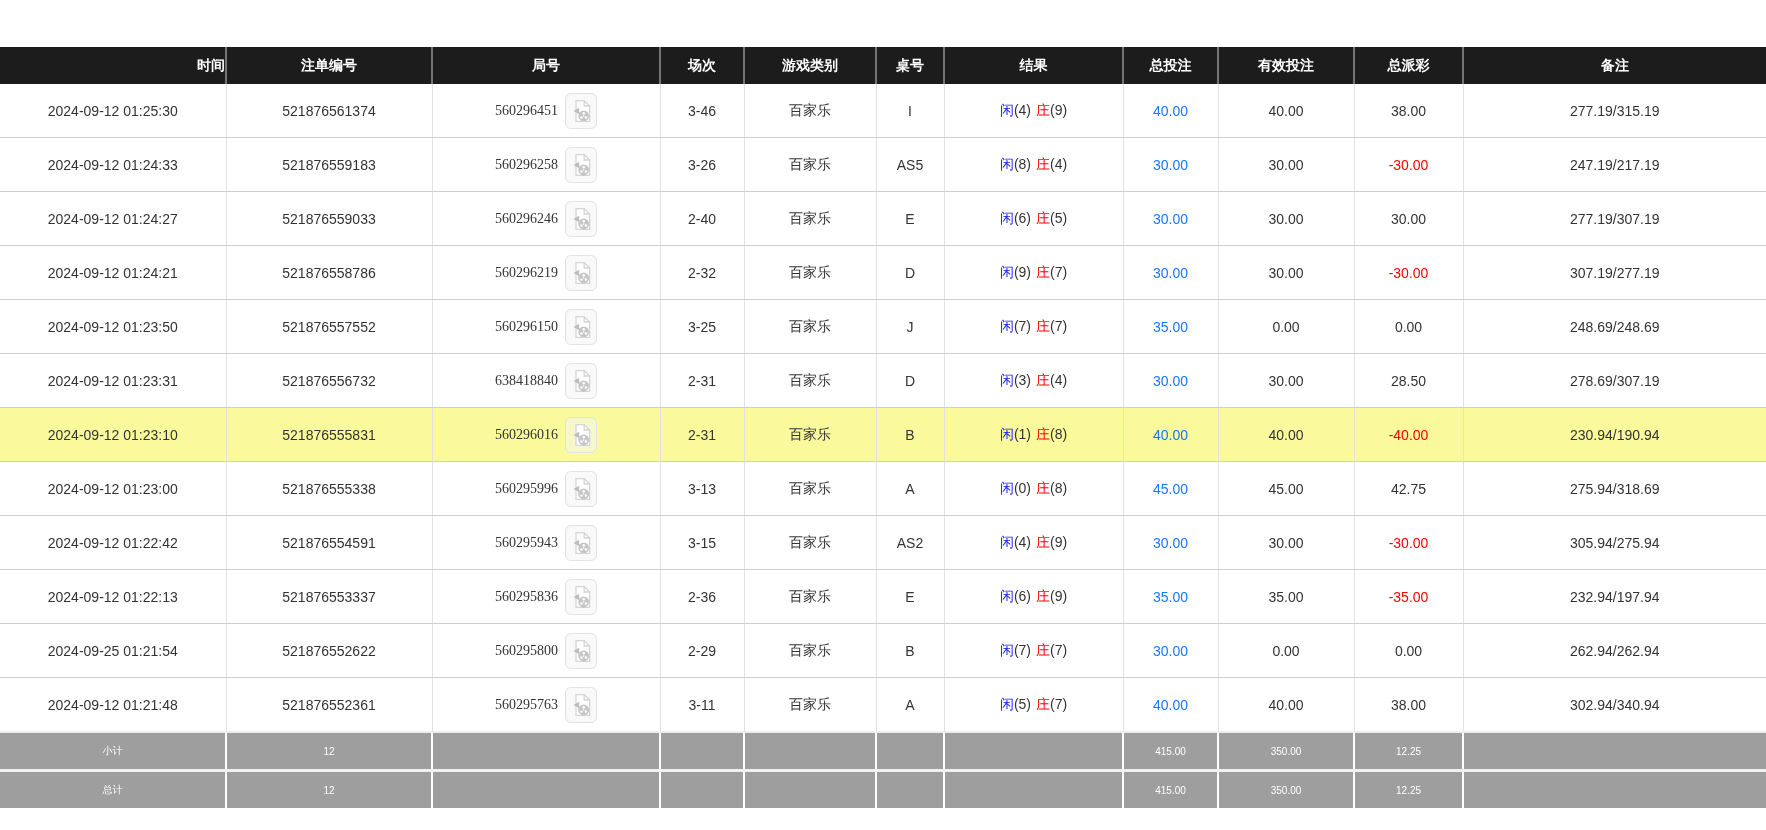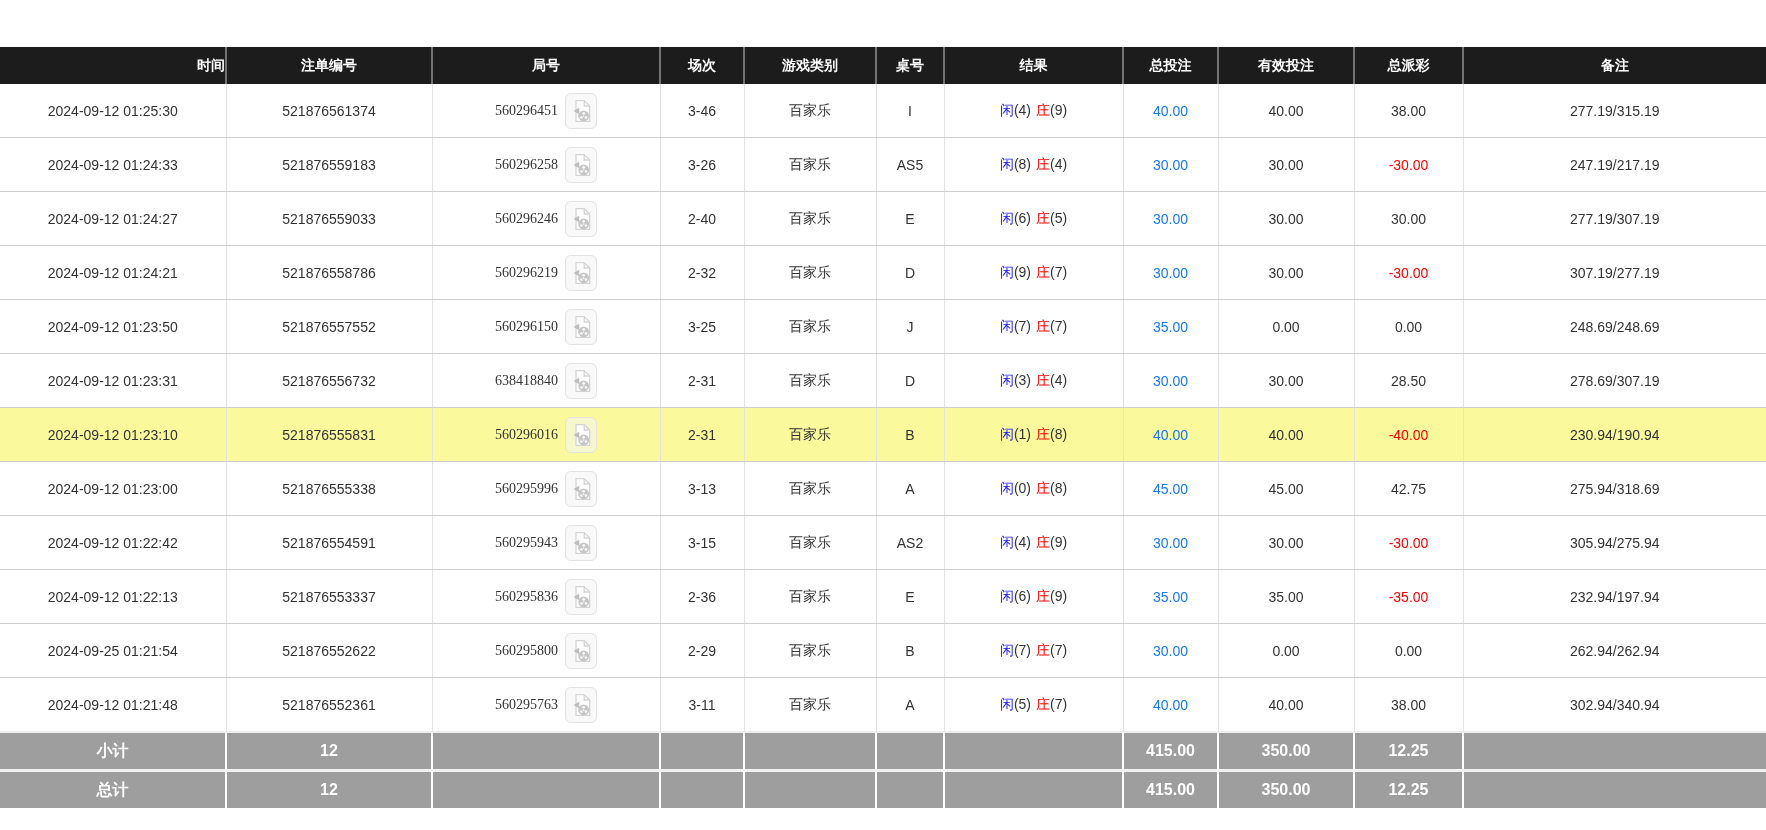--- a/index.html
+++ b/index.html
@@ -31,21 +31,21 @@
     background:rgba(244,244,244,.55);display:inline-flex;align-items:center;
     justify-content:center;padding:0;cursor:pointer;
   }
   .p-label{color:var(--player-blue);}
   .b-label{color:var(--banker-red);margin-left:5px;}
   .score{color:#333;}
   .bet-link{color:var(--bet-amount-blue);cursor:pointer;}
   td.neg{color:var(--negative-red);}
   tfoot td{
     background:var(--footer-bg);color:var(--footer-text);height:36px;
-    text-align:center;font-size:16px;border-left:2px solid #fff;padding:0;font-weight:bold;
+    text-align:center;font-size:10px;border-left:2px solid #fff;padding:0;
   }
   tfoot td:first-child{border-left:none;}
   tfoot tr:first-child td{border-top:2px solid #ededed;}
   tfoot tr:last-child td{border-top:3px solid #f1f1f1;}
 </style>
 </head>
 <body>
 
 <table class="records">
   <colgroup>

